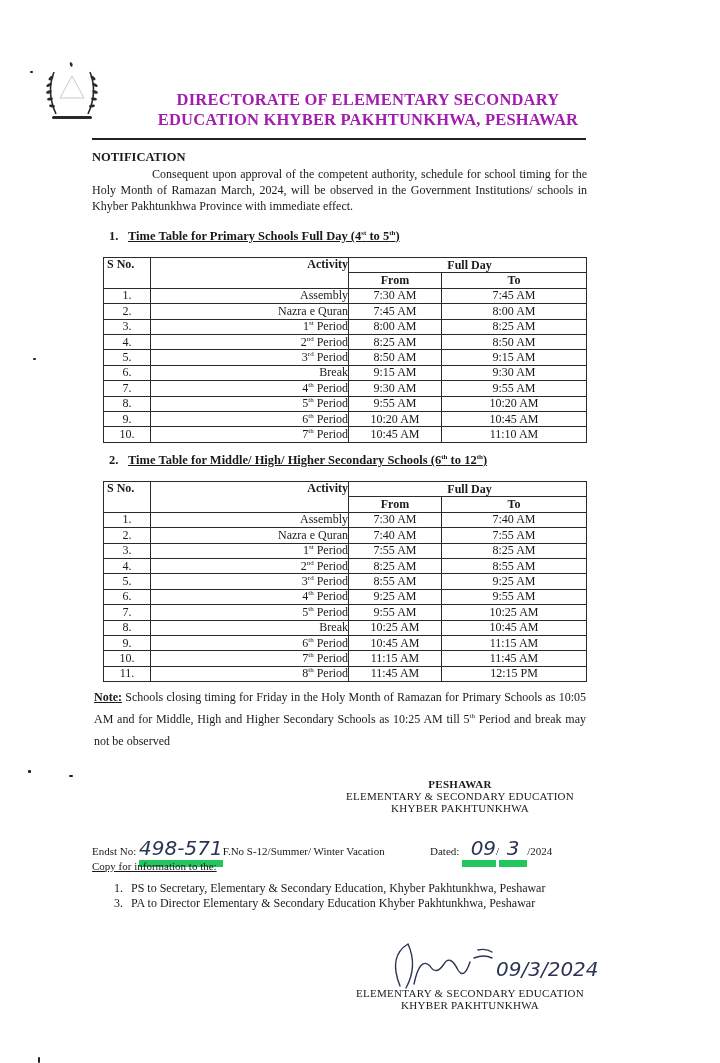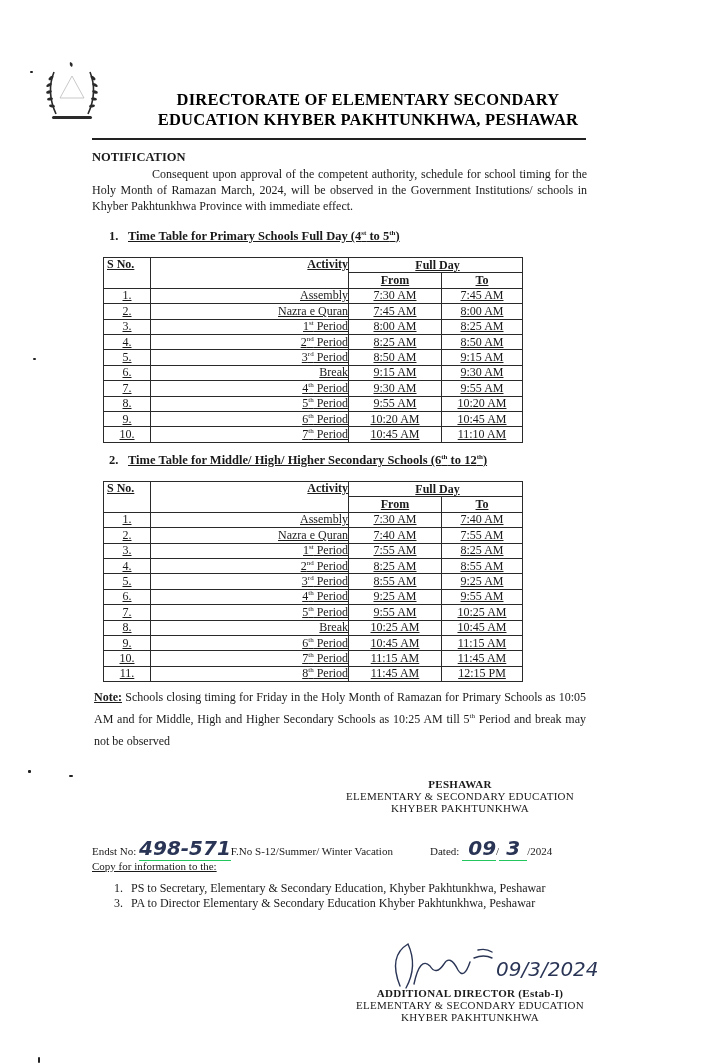--- a/index.html
+++ b/index.html
@@ -2,51 +2,51 @@
 <html><head>
 <meta charset="utf-8">
 <style>
   html, body { margin:0; padding:0; background:#ffffff; }
   body { width:720px; height:1063px; position:relative; overflow:hidden;
          font-family:"Liberation Serif", "DejaVu Serif", serif; color:#1a1a1a; }
   .abs { position:absolute; }
   .dot { position:absolute; background:#222; border-radius:1px; }
   #logo { left:42px; top:58px; width:60px; height:68px; }
   .hdr { position:absolute; left:0; width:720px; text-align:center; font-weight:bold;
-         font-size:16.5px; letter-spacing:0.2px; color:#000000; }
+         font-size:16.5px; letter-spacing:0.2px; color:#a21caf; }
   #hdr1 { top:90px; left:98px; width:540px; }
   #hdr2 { top:110px; left:98px; width:540px; }
   #hrule { left:92px; top:138px; width:494px; height:2px; background:#222; }
   #notif-title { left:92px; top:150px; font-weight:bold; font-size:12.5px; }
   #intro { left:92px; top:166px; width:495px; font-size:12px; line-height:16px; text-align:justify; }
   #intro .indent { display:inline-block; width:60px; }
   .sec-title { position:absolute; left:109px; font-size:12.5px; font-weight:bold; }
   .sec-title .num { display:inline-block; width:19px; }
   .sec-title .txt { text-decoration:underline; }
   sup { font-size:7px; vertical-align:super; line-height:0; }
-  table.tt { position:absolute; left:103px; width:420px; border-collapse:collapse;
-             font-size:12px;text-decoration:underline; }
+  table.tt { position:absolute; left:103px; width:484px; border-collapse:collapse;
+             font-size:12px; }
   table.tt td, table.tt th { border:1px solid #2a2a2a; padding:0 0 0 4px; height:14.4px; line-height:13px; }
   table.tt th { font-weight:bold; font-size:12px; }
   table.tt .sno { width:43px; text-align:center; padding:0; }
   table.tt .act { width:193px; text-align:right; }
   table.tt .from { width:92px; text-align:center; padding:0; }
   table.tt .to { text-align:center; padding:0; }
   table.tt th.hsno { text-align:left; vertical-align:top; padding-left:3px; }
   table.tt th.hact { text-align:right; vertical-align:top; }
   #t1 { top:257px; }
   #t2 { top:481px; }
   #note { left:94px; top:686px; width:492px; font-size:12px; line-height:22px; text-align:justify; }
   #note .lbl { font-weight:bold; text-decoration:underline; }
   .sig { position:absolute; text-align:center; font-size:11px; letter-spacing:0.3px; }
   #sig-dir { left:300px; top:778px; width:320px; }
   #sig-dir .t { font-weight:bold; }
   #endst { left:92px; top:836px; font-size:11px; }
   .hand { font-family:"DejaVu Sans", sans-serif; font-size:20px; color:#2a3556; font-style:italic; }
-  .uline { border-bottom:1px solid #22c55e; display:inline-block;font-weight:bold; }
+  .uline { border-bottom:7px solid #22c55e; display:inline-block; }
   #dated { left:430px; top:836px; font-size:11px; }
   #copy-title { left:92px; top:860px; font-size:11px; text-decoration:underline; }
   #copy-list { left:114px; top:881px; font-size:12px; line-height:15px; margin:0; padding:0; list-style:none; }
   #copy-list li span.n { display:inline-block; width:14px; }
   #sig-add { left:320px; top:987px; width:300px; }
   #sig-add .t { font-weight:bold; }
   #sign { left:378px; top:936px; width:260px; height:60px; }
 </style>
 </head>
 <body>
@@ -277,16 +277,15 @@
   <g fill="none" stroke="#2a3556" stroke-width="1.4" stroke-linecap="round">
     <path d="M22 50 Q10 20 30 8 Q40 30 28 52"></path>
     <path d="M36 48 Q42 20 52 30 Q58 40 66 28 Q72 18 80 34 Q86 44 92 26"></path>
     <path d="M96 22 q10 -4 18 0"></path>
     <path d="M100 14 q8 -2 14 2"></path>
   </g>
   <text x="118" y="40" class="hand" fill="#2a3556" font-size="26">09/3/2024</text>
 </svg>
 
 <div id="sig-add" class="sig">
-  <div class="t">ADDITIONAL DIRECTOR (Estab-I)</div>
   <div>ELEMENTARY &amp; SECONDARY EDUCATION</div>
   <div>KHYBER PAKHTUNKHWA</div>
 </div>
 
 </body></html>

